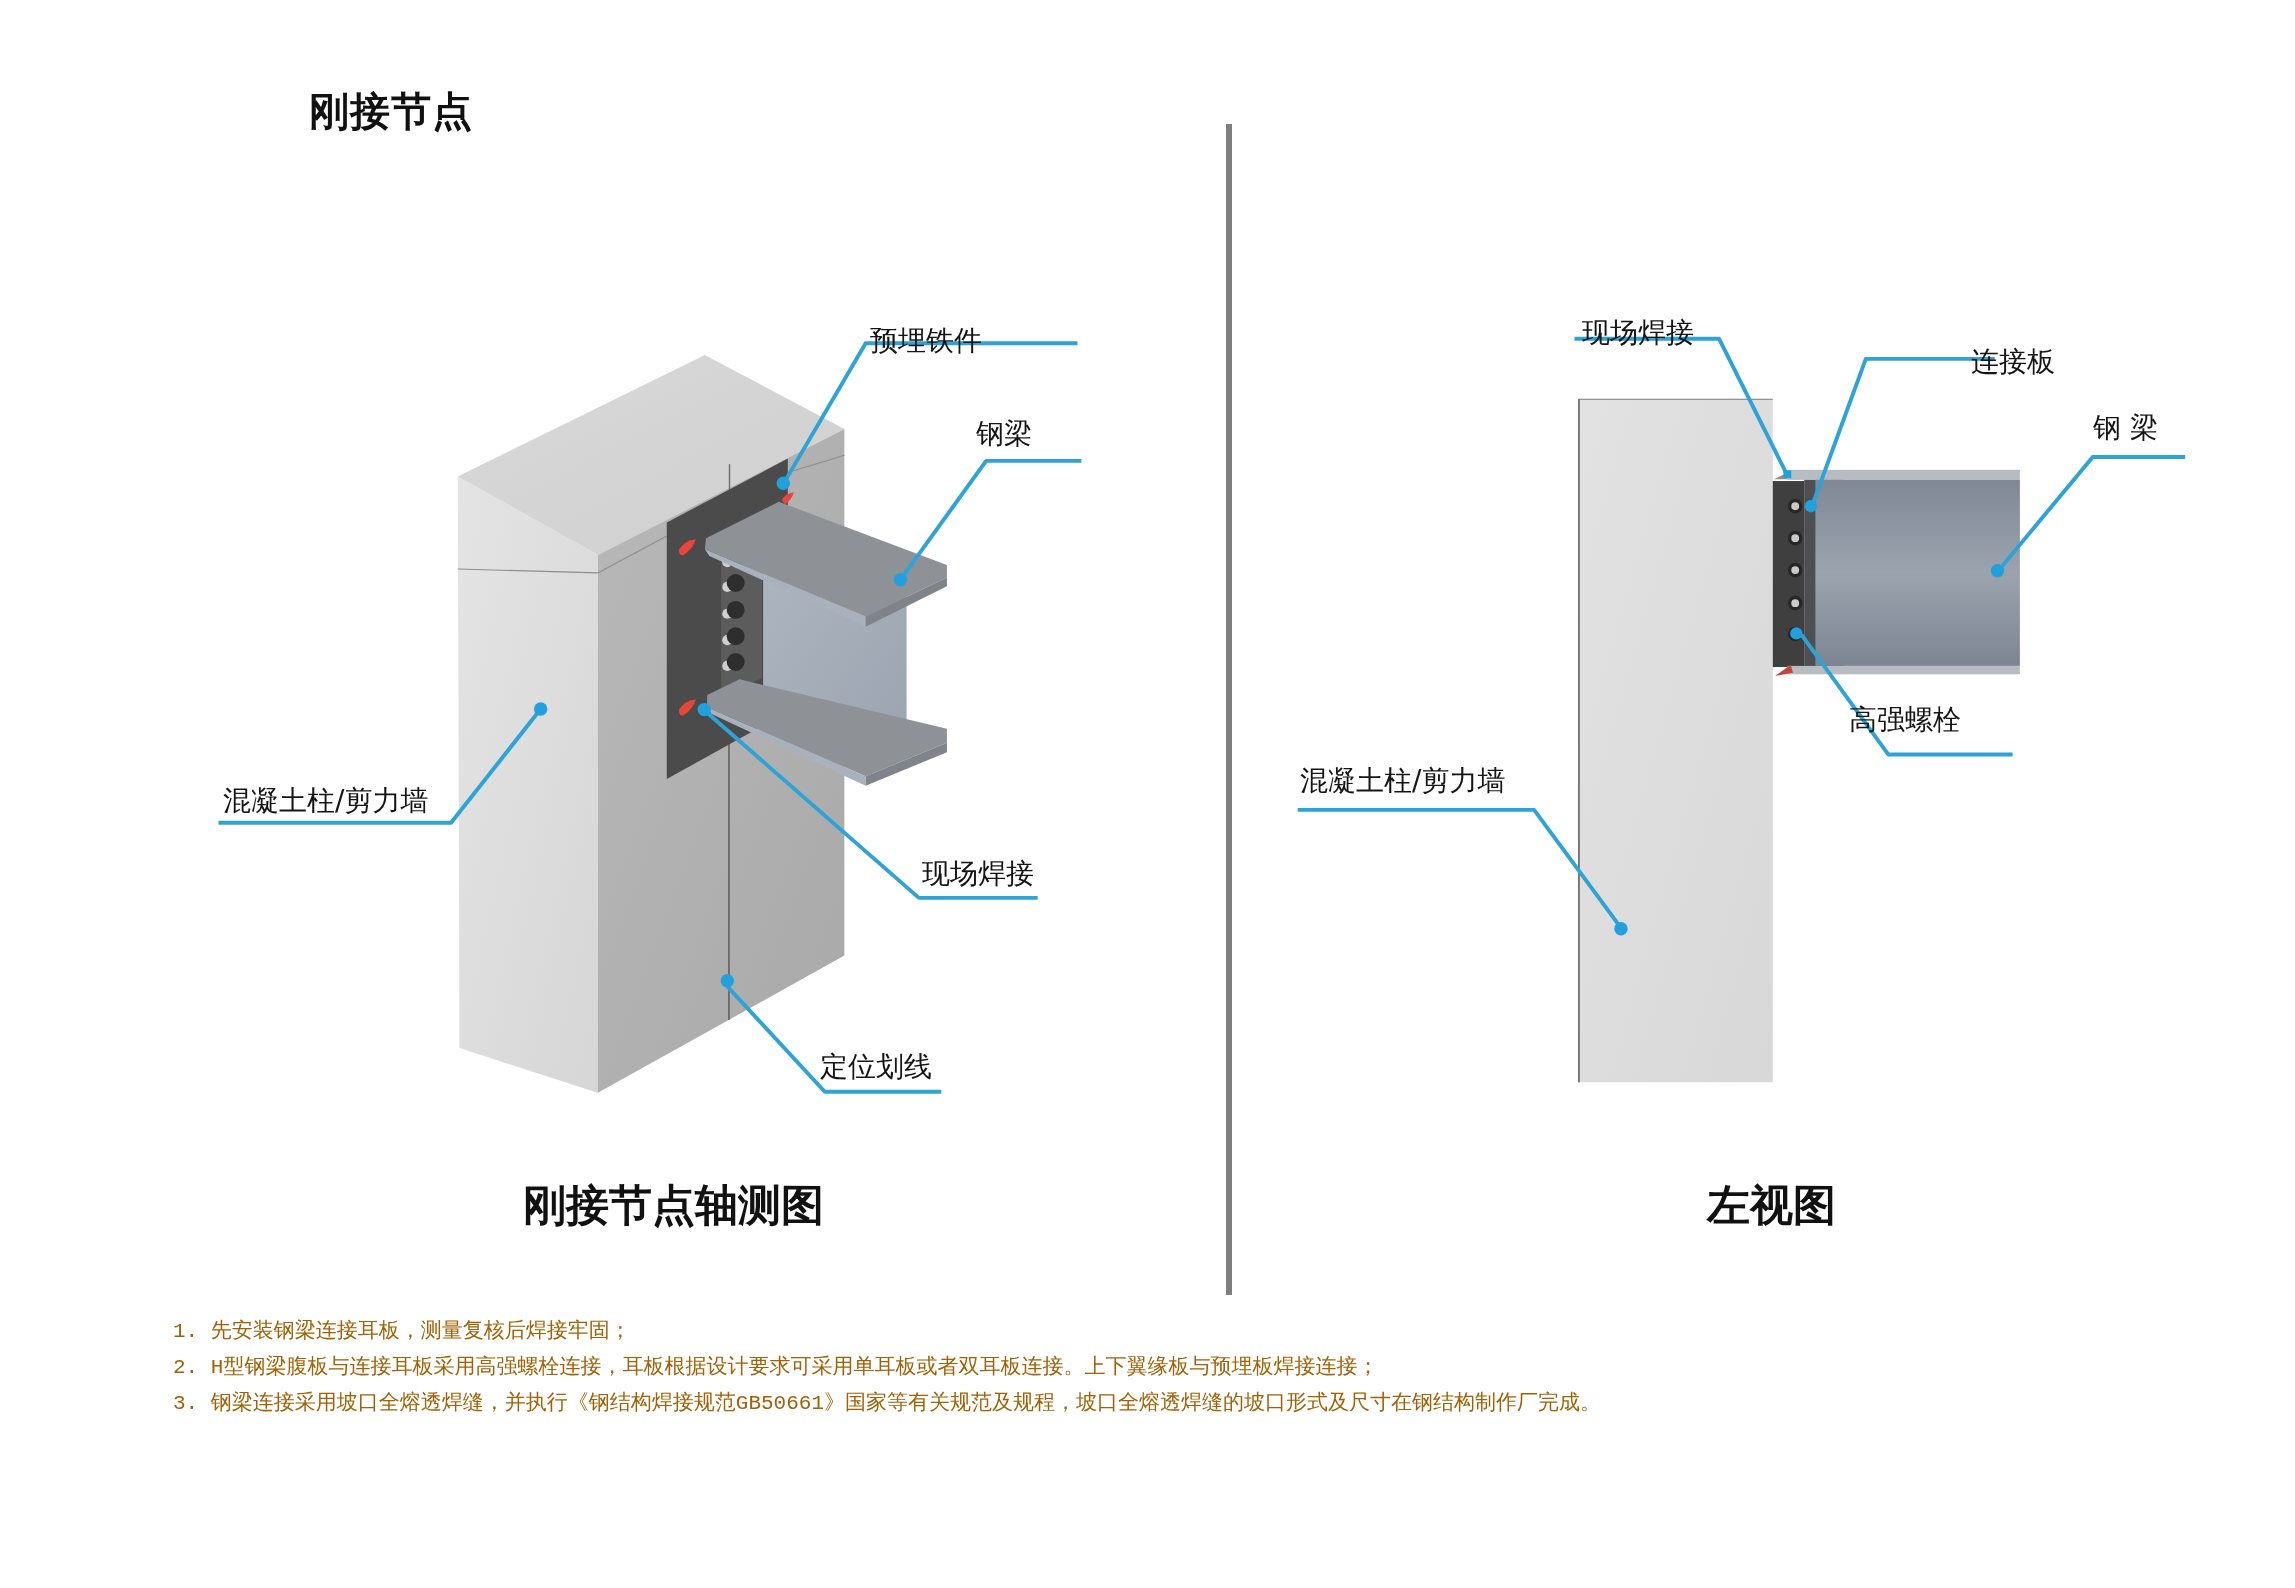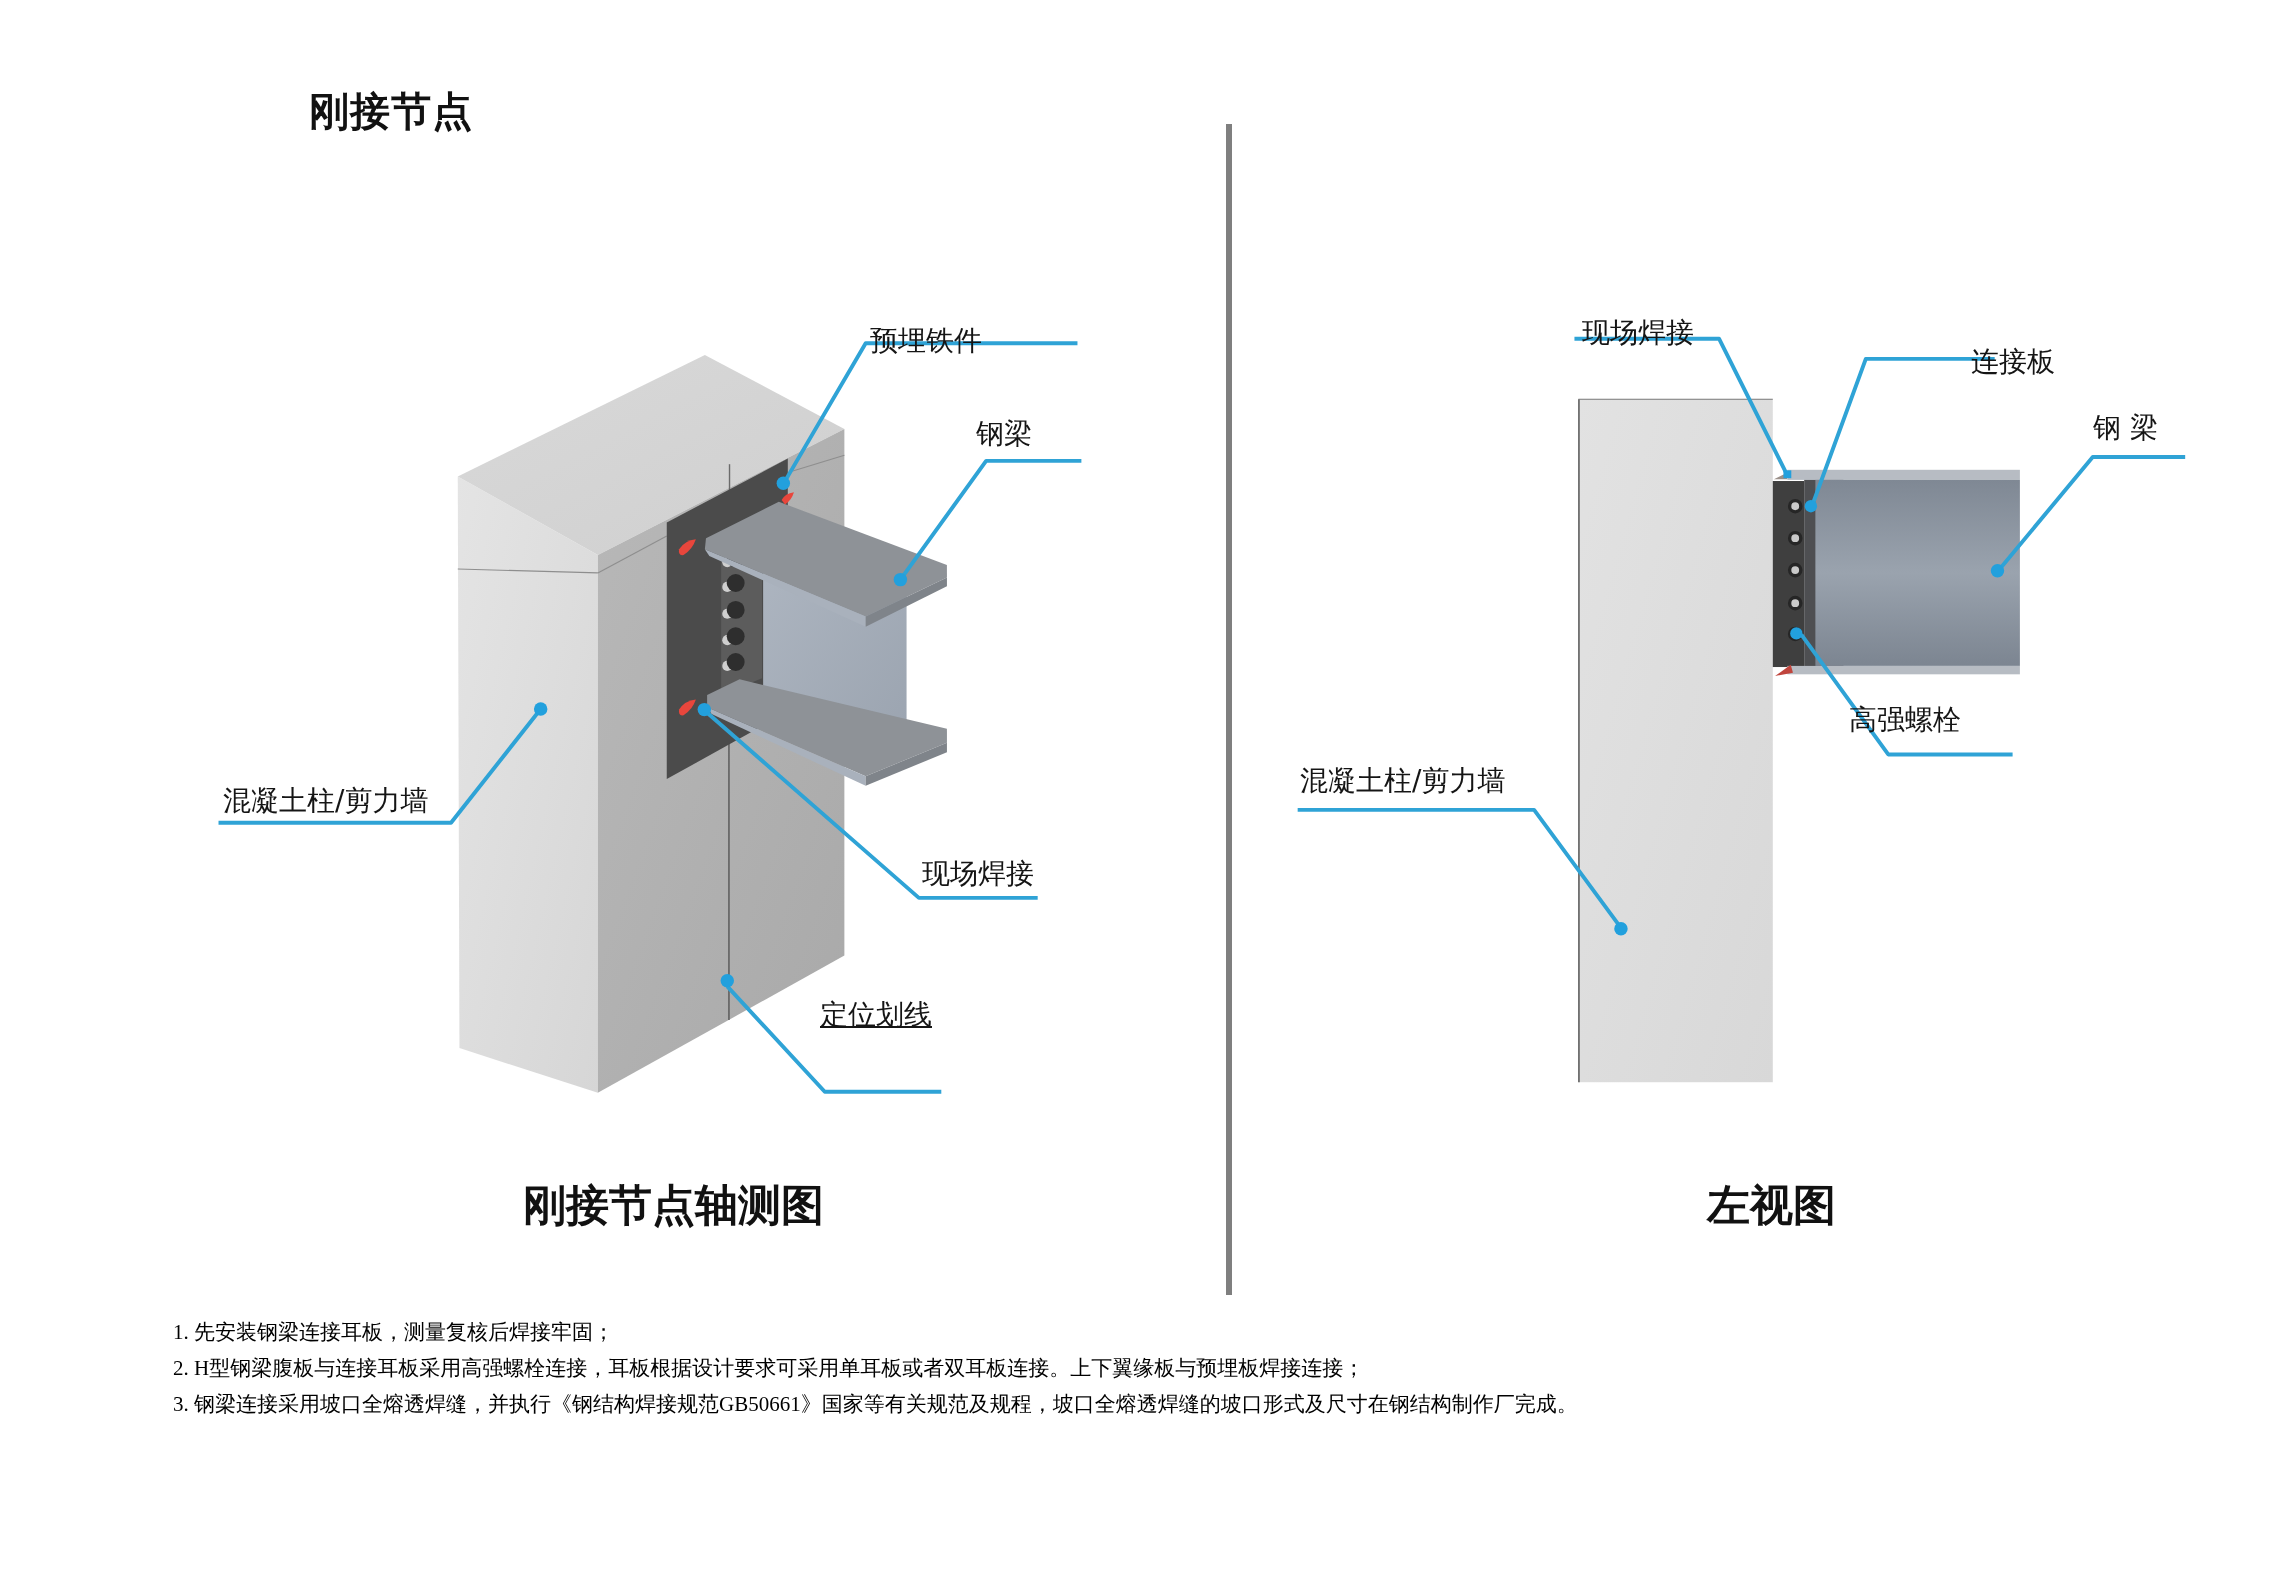--- a/index.html
+++ b/index.html
@@ -19,21 +19,21 @@
     .callout-label { font-size: 28px; font-weight: normal; color: #151515; white-space: nowrap; }
     .view-caption {
       font-size: 43px; font-weight: bold;
       font-family: "DejaVu Serif", "Liberation Serif", serif; white-space: nowrap;
     }
     .notes { left: 106px; top: 1306px; }
     .notes-title { font-size: 25px; font-weight: bold; font-family: "DejaVu Serif", "Liberation Serif", serif; letter-spacing: 10px; }
     .notes-list { margin: 7.8px 0 0 67px; padding: 0; list-style: none; }
     .notes-list li {
       font-size: 21px; line-height: 36px; white-space: nowrap;
-      font-family: Liberation Serif, serif; color: #000000;
+      font-family: Liberation Mono, monospace; color: #a16207;
     }
   </style>
 </head>
 <body>
 
 <div class="abs page-title">刚接节点</div>
 
 <div class="abs divider"></div>
 
 <svg class="drawing" viewBox="0 0 4096 2835">
@@ -171,21 +171,21 @@
       <circle cx="3206" cy="1130" r="11"></circle>
       <circle cx="2893" cy="1657" r="12"></circle>
     </g>
   </g>
 </svg>
 
 <div class="abs callout-label" style="left:870px; top:322px;">预埋铁件</div>
 <div class="abs callout-label" style="left:976px; top:415px;">钢梁</div>
 <div class="abs callout-label" style="left:223px; top:782px;">混凝土柱/剪力墙</div>
 <div class="abs callout-label" style="left:922px; top:855px;">现场焊接</div>
-<div class="abs callout-label" style="left:820px; top:996px;text-decoration:underline;">定位划线</div>
+<div class="abs callout-label" style="left:820px; top:1048px;">定位划线</div>
 
 <div class="abs view-caption" style="left:523px; top:1177px;">刚接节点轴测图</div>
 
 <div class="abs callout-label" style="left:1582px; top:314px;">现场焊接</div>
 <div class="abs callout-label" style="left:1971px; top:343px;">连接板</div>
 <div class="abs callout-label" style="left:2093px; top:409px;">钢  梁</div>
 <div class="abs callout-label" style="left:1849px; top:701px;">高强螺栓</div>
 <div class="abs callout-label" style="left:1300px; top:762px;">混凝土柱/剪力墙</div>
 
 <div class="abs view-caption" style="left:1707px; top:1177px;">左视图</div>

